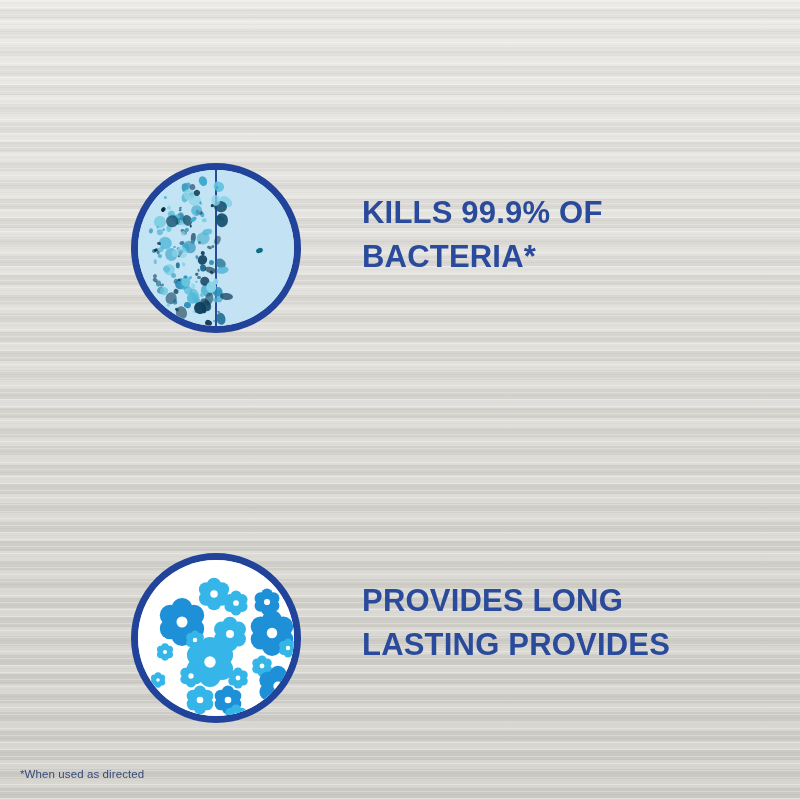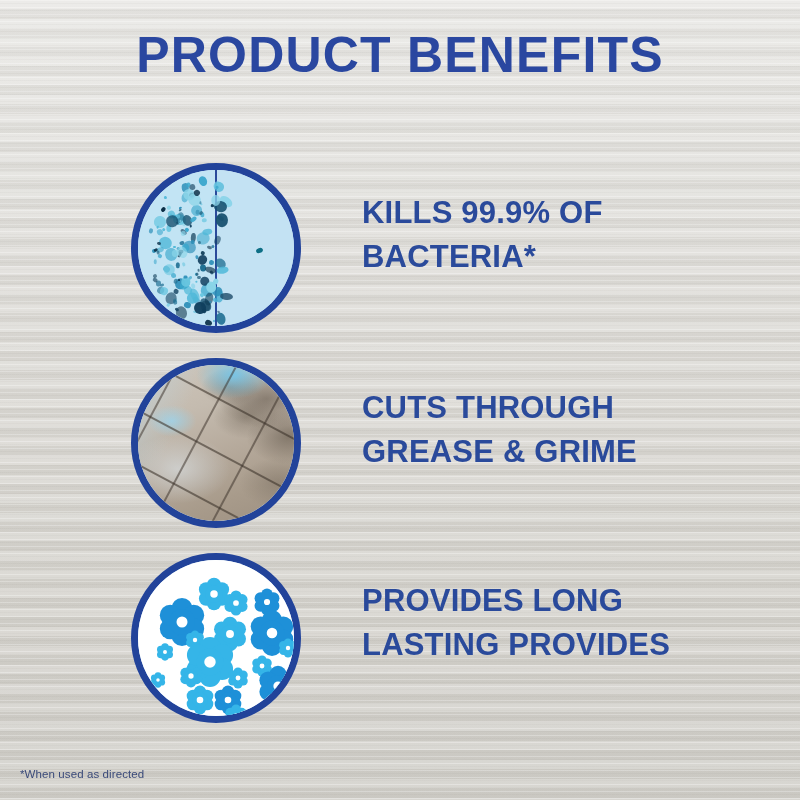--- a/index.html
+++ b/index.html
@@ -161,21 +161,20 @@
   }
 </style>
 </head>
 <body>
 
 <div id="poster">
 
   <div id="texture"></div>
   <div id="texture2"></div>
 
-  <div id="title">PRODUCT BENEFITS</div>
 
   <div class="row" id="row-0">
     <div class="circle">
       <div class="bact-left"></div>
       <div class="bact-right"></div>
       <div class="bact-divider"></div>
       <div id="germs-left">
           <div class="germ" style="left: 41.5px; top: 70.8px; width: 4.4px; height: 4.5px; background: rgb(29, 110, 146); opacity: 0.81; transform: rotate(84deg);"></div>
           <div class="germ" style="left: 56.8px; top: 111.2px; width: 2.4px; height: 1.7px; background: rgb(79, 184, 216); opacity: 0.87; transform: rotate(177deg);"></div>
           <div class="germ" style="left: 24.8px; top: 96.1px; width: 6.6px; height: 6.4px; background: rgb(58, 167, 204); opacity: 0.7; transform: rotate(38deg);"></div>
@@ -326,42 +325,20 @@
           <div class="germ" style="left: 60px; top: 70.8px; width: 2.6px; height: 2.7px; background: rgb(21, 80, 110); opacity: 0.55; transform: rotate(18deg);"></div>
           <div class="germ" style="left: 76.5px; top: 143.7px; width: 11.5px; height: 9.2px; background: rgb(29, 110, 146); opacity: 0.89; transform: rotate(76deg);"></div>
           <div class="germ" style="left: 74.9px; top: 108.7px; width: 5.6px; height: 4.9px; background: rgb(138, 212, 232); opacity: 1; transform: rotate(119deg);"></div>
         </div>
       <div class="germ" style="left:118px; top:78px; width:7px; height:5px; background:#0d6f86; transform:rotate(-20deg);"></div>
     </div>
     <div class="benefit-text">KILLS 99.9% OF
 BACTERIA*</div>
   </div>
 
-  <div class="row" id="row-1">
-    <div class="circle">
-      <div class="tilefloor"></div>
-      <div class="grime"></div>
-      <div class="shine"></div>
-      <div id="grout-lines">
-          <div class="grout" style="left: 50%; top: 50%; width: 300px; height: 2.4px; transform: translate(-150px, -1.2px) rotate(28deg) translateY(-88px); opacity: 0.8;"></div>
-          <div class="grout" style="left: 50%; top: 50%; width: 300px; height: 2.4px; transform: translate(-150px, -1.2px) rotate(28deg) translateY(-40px); opacity: 0.8;"></div>
-          <div class="grout" style="left: 50%; top: 50%; width: 300px; height: 2.4px; transform: translate(-150px, -1.2px) rotate(28deg) translateY(8px); opacity: 0.8;"></div>
-          <div class="grout" style="left: 50%; top: 50%; width: 300px; height: 2.4px; transform: translate(-150px, -1.2px) rotate(28deg) translateY(56px); opacity: 0.8;"></div>
-          <div class="grout" style="left: 50%; top: 50%; width: 300px; height: 2.4px; transform: translate(-150px, -1.2px) rotate(28deg) translateY(104px); opacity: 0.8;"></div>
-          <div class="grout" style="left: 50%; top: 50%; width: 300px; height: 2.4px; transform: translate(-150px, -1.2px) rotate(28deg) translateY(152px); opacity: 0.8;"></div>
-          <div class="grout" style="left: 50%; top: 50%; width: 300px; height: 2.4px; transform: translate(-150px, -1.2px) rotate(-62deg) translateY(-70px); opacity: 0.72;"></div>
-          <div class="grout" style="left: 50%; top: 50%; width: 300px; height: 2.4px; transform: translate(-150px, -1.2px) rotate(-62deg) translateY(-18px); opacity: 0.72;"></div>
-          <div class="grout" style="left: 50%; top: 50%; width: 300px; height: 2.4px; transform: translate(-150px, -1.2px) rotate(-62deg) translateY(34px); opacity: 0.72;"></div>
-          <div class="grout" style="left: 50%; top: 50%; width: 300px; height: 2.4px; transform: translate(-150px, -1.2px) rotate(-62deg) translateY(86px); opacity: 0.72;"></div>
-          <div class="grout" style="left: 50%; top: 50%; width: 300px; height: 2.4px; transform: translate(-150px, -1.2px) rotate(-62deg) translateY(138px); opacity: 0.72;"></div>
-        </div>
-    </div>
-    <div class="benefit-text">CUTS THROUGH
-GREASE &amp; GRIME</div>
-  </div>
 
   <div class="row" id="row-2">
     <div class="circle">
       <div class="flower-bg"></div>
       <div id="flowers">
           <svg class="flower" viewBox="-50 -50 100 100" width="34" height="34" style="left: 59px; top: 17px;">
             <g>
               <circle cx="0.00" cy="-27.00" r="21" fill="#35b5e8"></circle>
               <circle cx="23.38" cy="-13.50" r="21" fill="#35b5e8"></circle>
               <circle cx="23.38" cy="13.50" r="21" fill="#35b5e8"></circle>

